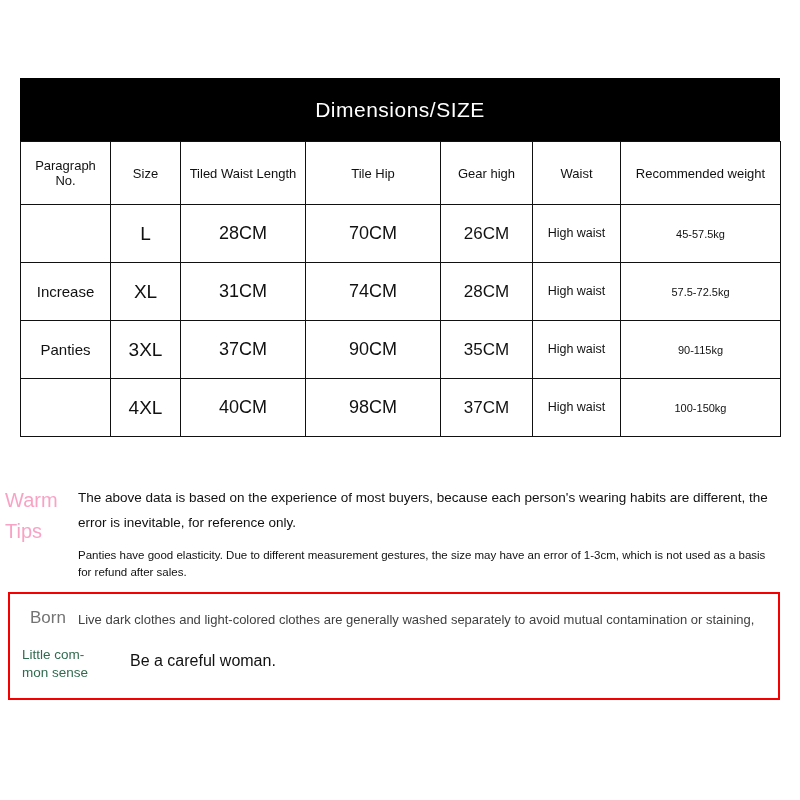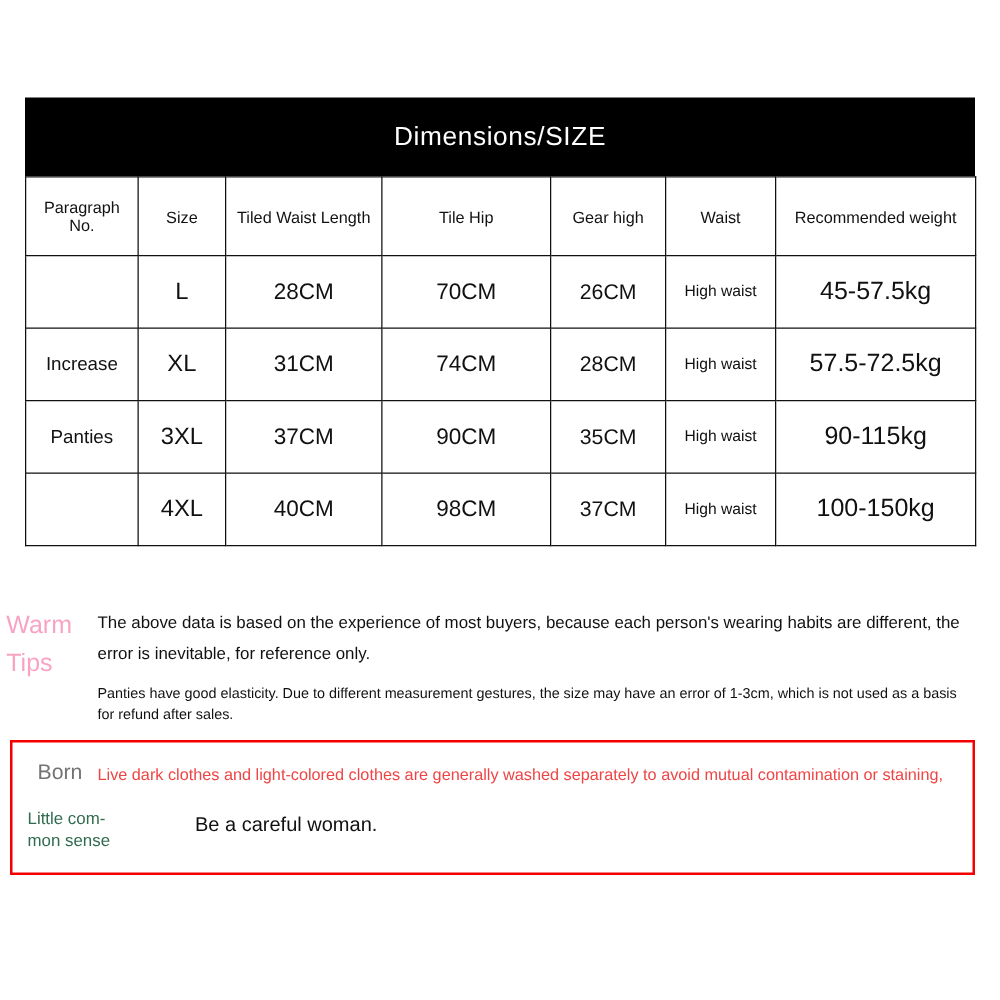--- a/index.html
+++ b/index.html
@@ -72,21 +72,21 @@
   .hdr-gear   { font-size: 12.5px; }
   .hdr-waistc { font-size: 19px; }
   .hdr-weight { font-size: 13px; }
 
   .body-row td { height: 53px; }
   .cell-size   { font-size: 19px; }
   .cell-len    { font-size: 18px; }
   .cell-hip    { font-size: 18px; }
   .cell-gear   { font-size: 17px; }
   .cell-waist  { font-size: 12.5px; line-height: 1.25; }
-  .cell-weight { font-size: 20px; }
+  .cell-weight { font-size: 11px; }
 
   
   .rowlabel-cell {
     font-size: 15px;
     text-align: center;
     color: #111111;
   }
 
   
   .warm-wrap {
@@ -142,38 +142,37 @@
     font-size: 17px;
     color: #737373;
   }
   .born-text {
     position: absolute;
     left: 68px;
     top: 16px;
     width: 690px;
     font-size: 13px;
     line-height: 1.6;
-    color: #ef4444;
+    color: #404040;
   }
   .sense-label {
     position: absolute;
     left: 12px;
     top: 52px;
     width: 110px;
     font-size: 13.5px;
     line-height: 1.35;
     color: #2f6b4f;
   }
   .sense-text {
     position: absolute;
     left: 120px;
     top: 58px;
     font-size: 16px;
     color: #111111;
-    margin-left: 26px;
   }
 </style>
 </head>
 <body>
 
 <div class="page">
 
   <div class="title-bar">
     <span class="title-text">Dimensions/SIZE</span>
   </div>

